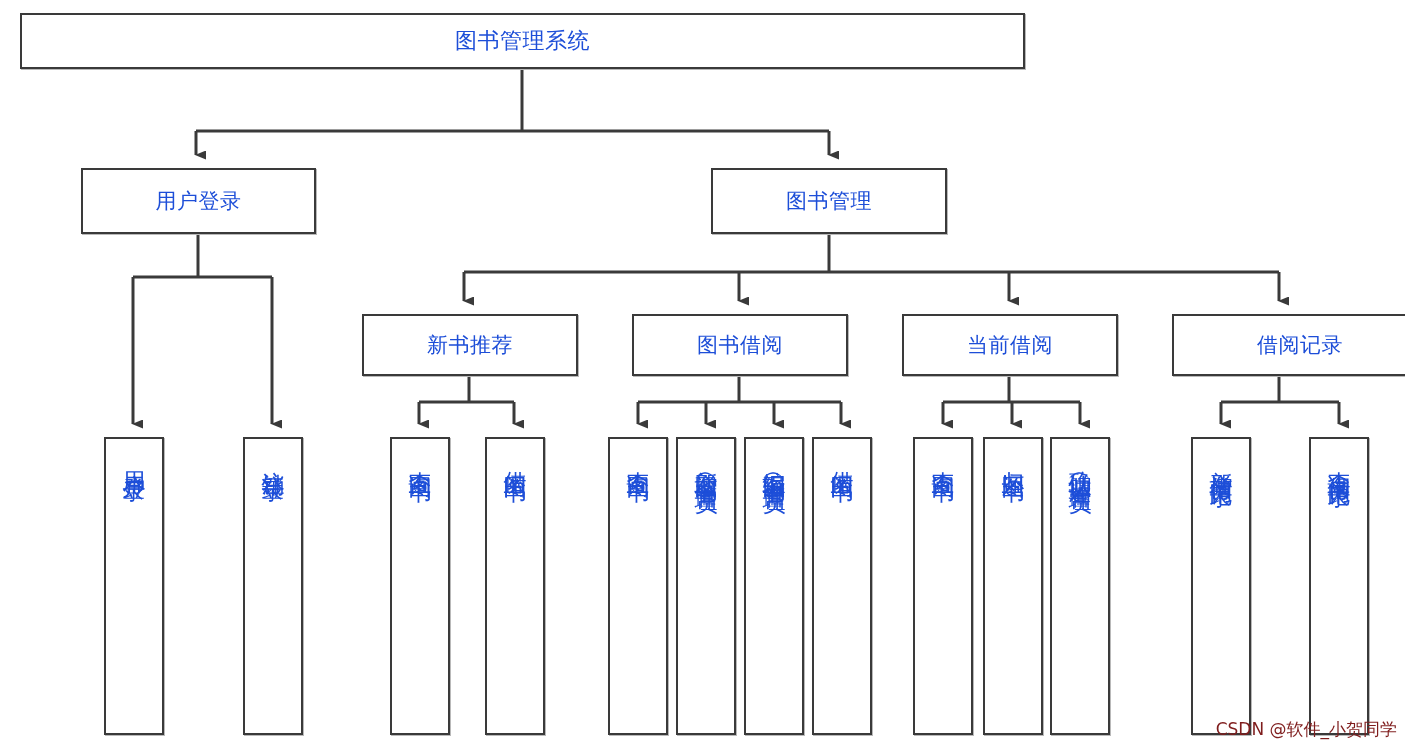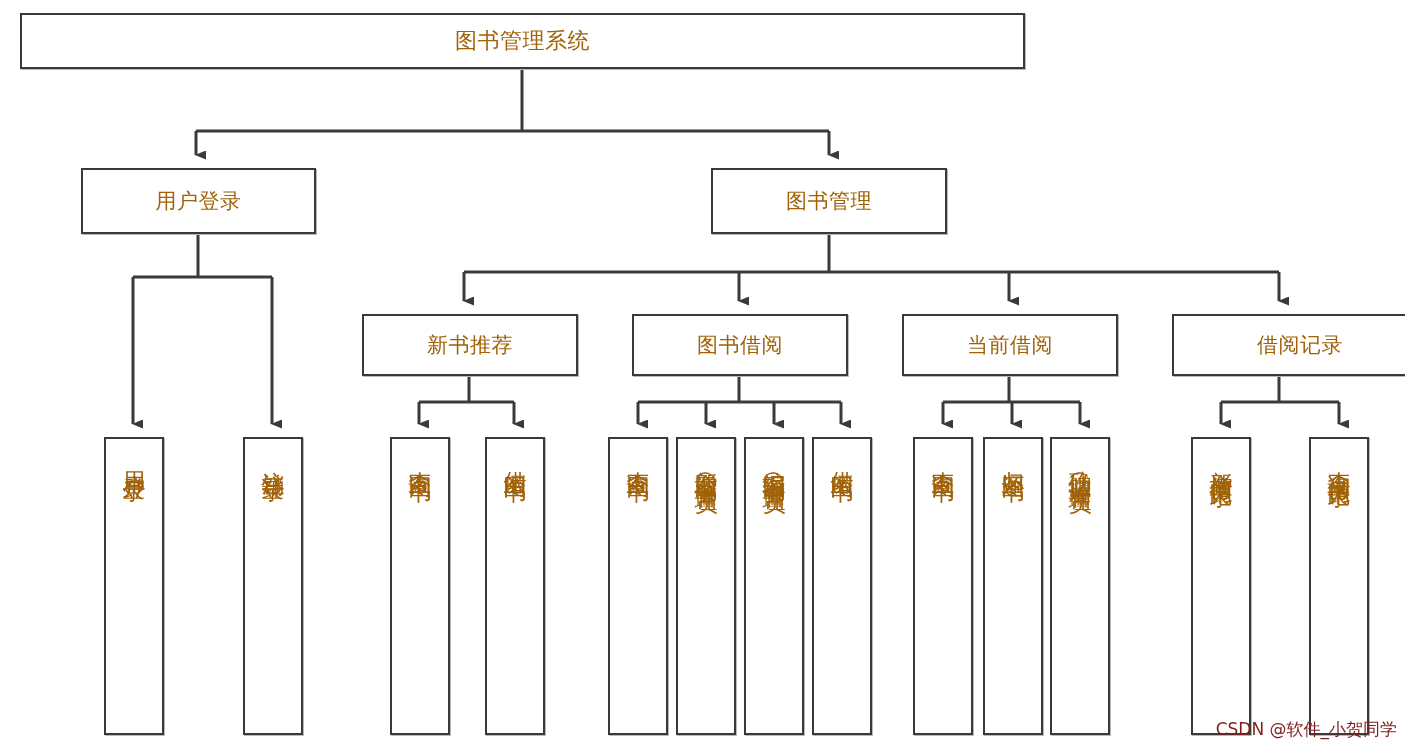--- a/index.html
+++ b/index.html
@@ -35,21 +35,21 @@
     display: flex;
     align-items: center;
     justify-content: center;
     color: #2b2b2b;
     text-align: center;
   }
   .node-label {
     display: block;
     line-height: 1.08;
     letter-spacing: 0.5px;
-    color: #a16207;
+    color: #1d4ed8;
   }
   
   .node.horiz .node-label {
     font-size: 21px;
     white-space: nowrap;
   }
   .node.root .node-label {
     font-size: 22px;
   }
   

